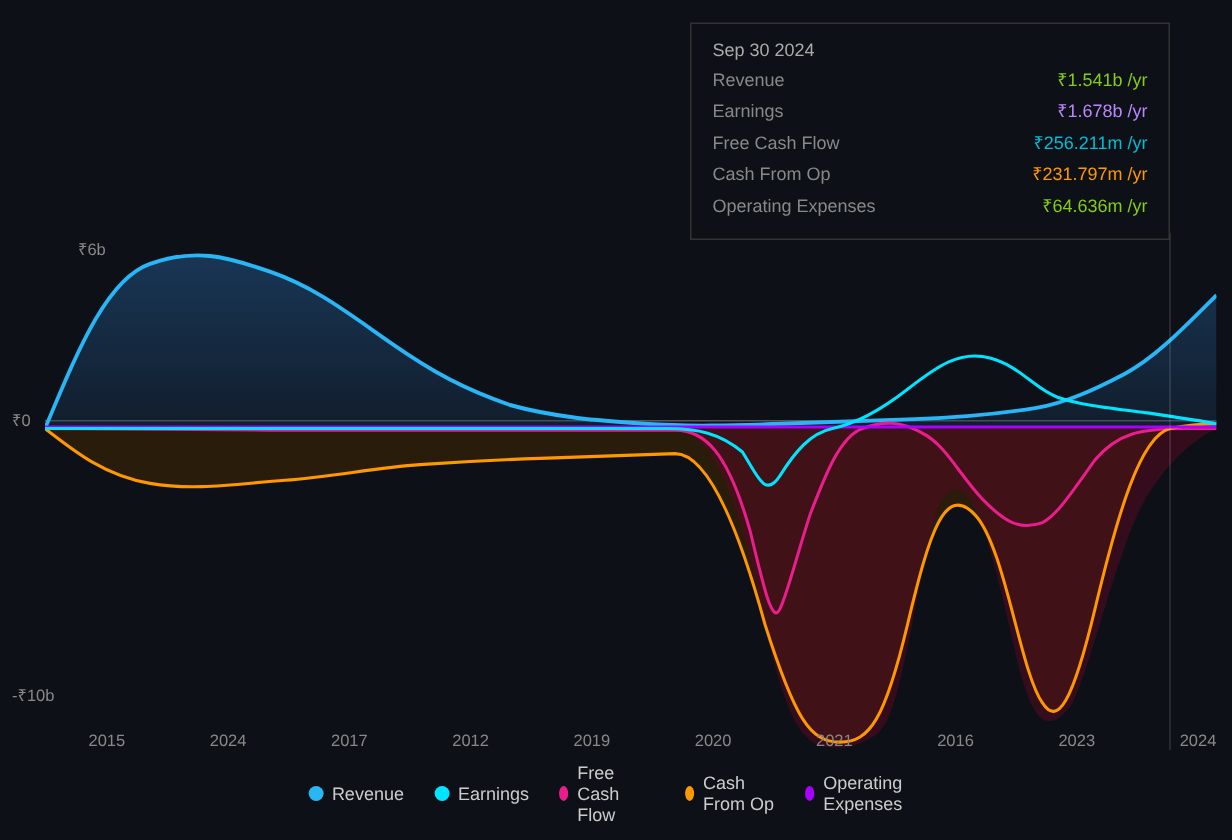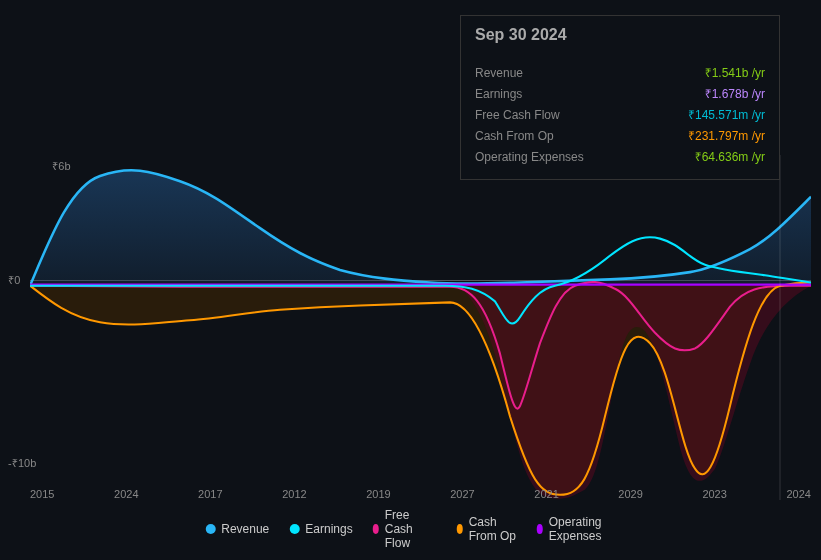--- a/index.html
+++ b/index.html
@@ -25,23 +25,22 @@
       left: 460px;
       background: #0d1117;
       border: 1px solid #333;
       padding: 10px 14px;
       min-width: 320px;
       z-index: 10;
     }
 
     .info-box-title {
       color: #aaa;
-      font-size: 16px;
-      margin-bottom: 20px;
-      font-weight: bold;
+      font-size: 12px;
+      margin-bottom: 4px;
     }
 
     .info-row {
       display: flex;
       justify-content: space-between;
       align-items: center;
       margin-bottom: 4px;
     }
 
     .info-label {
@@ -75,20 +74,21 @@
       bottom: 60px;
       left: 30px;
       right: 10px;
       display: flex;
       justify-content: space-between;
     }
 
     .x-label {
       color: #888;
       font-size: 11px;
+      margin-left: 29px;
     }
 
     
     .zero-line {
       position: absolute;
       left: 30px;
       right: 10px;
       height: 1px;
       background: rgba(255,255,255,0.3);
     }
@@ -146,21 +146,21 @@
     <div class="info-row">
       <span class="info-label">Revenue</span>
       <span class="info-value cyan">₹1.541b /yr</span>
     </div>
     <div class="info-row">
       <span class="info-label">Earnings</span>
       <span class="info-value purple">₹1.678b /yr</span>
     </div>
     <div class="info-row">
       <span class="info-label">Free Cash Flow</span>
-      <span class="info-value teal">₹145.571m /yr</span>
+      <span class="info-value teal">₹256.211m /yr</span>
     </div>
     <div class="info-row">
       <span class="info-label">Cash From Op</span>
       <span class="info-value orange">₹231.797m /yr</span>
     </div>
     <div class="info-row">
       <span class="info-label">Operating Expenses</span>
       <span class="info-value cyan">₹64.636m /yr</span>
     </div>
   </div>
@@ -314,23 +314,23 @@
 
     </svg>
   </div>
 
   <div class="x-labels">
     <span class="x-label">2015</span>
     <span class="x-label">2024</span>
     <span class="x-label">2017</span>
     <span class="x-label">2012</span>
     <span class="x-label">2019</span>
-    <span class="x-label">2027</span>
+    <span class="x-label">2020</span>
     <span class="x-label">2021</span>
-    <span class="x-label">2029</span>
+    <span class="x-label">2016</span>
     <span class="x-label">2023</span>
     <span class="x-label">2024</span>
   </div>
 
   <div class="legend">
     <div class="legend-item">
       <div class="legend-dot" style="background:#29b6f6;"></div>
       <span class="legend-label">Revenue</span>
     </div>
     <div class="legend-item">

